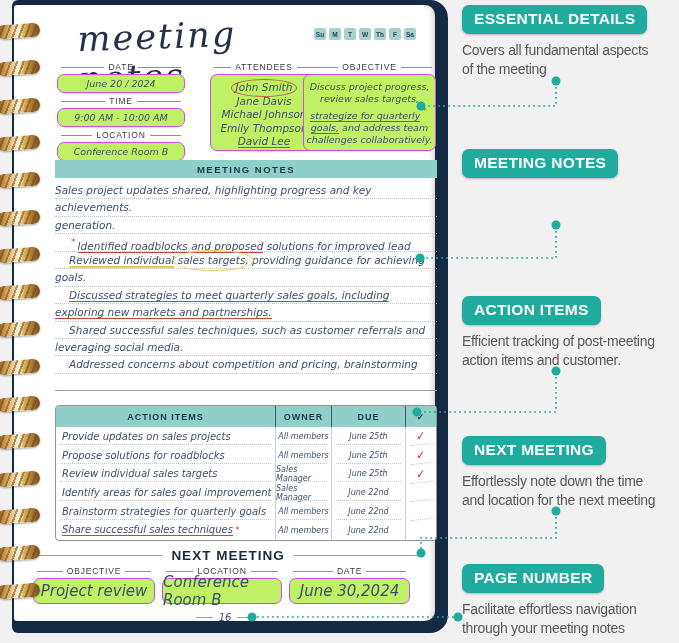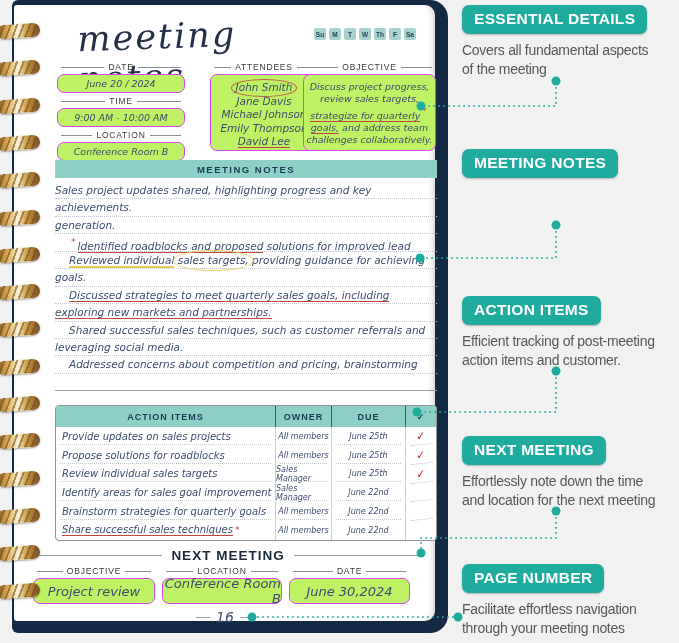--- a/index.html
+++ b/index.html
@@ -84,26 +84,26 @@
               color:var(--ink);white-space:nowrap;}
   .tcell.mid{justify-content:center;font-size:8px;}
   .tcell.chk{justify-content:center;color:#bf3b33;font-size:12px;transform:rotate(-6deg);}
 
   
   .nm-head{position:absolute;left:21px;top:543px;width:386px;display:flex;align-items:center;gap:9px;}
   .nm-head .hr{flex:1;height:1px;background:#9aa0a8;}
   .nm-title{font-size:13.5px;font-weight:bold;letter-spacing:1px;color:#1b2a3a;}
   .nm-box{position:absolute;top:561px;}
   .nm1{left:19px;width:122px;} .nm2{left:148px;width:120px;} .nm3{left:275px;width:121px;}
-  .nm-box .fbox{height:26px;display:flex;align-items:center;justify-content:center;font-size:13px;margin-top:2px;text-align:right;}
+  .nm-box .fbox{height:26px;display:flex;align-items:center;justify-content:center;font-size:15px;margin-top:2px;}
 
   .pagenum{position:absolute;left:182px;top:605px;width:58px;height:14px;display:flex;
            align-items:center;gap:6px;}
   .pagenum .dash{flex:1;height:1px;background:#9aa0a8;}
-  .pagenum .num{font-size:14px;}
+  .pagenum .num{font-size:10px;}
 
   
   .callouts{position:absolute;left:462px;top:0;width:217px;height:643px;}
   .callout{position:absolute;left:0;width:217px;}
   .callout.c0{top:5px;} .callout.c1{top:149px;} .callout.c2{top:296px;}
   .callout.c3{top:436px;} .callout.c4{top:564px;}
   .badge{display:inline-block;background:var(--accent);color:#fff;font-weight:bold;font-size:15.5px;
          letter-spacing:.3px;padding:5px 12px 6px;border-radius:7px;box-shadow:0 1px 2px rgba(0,0,0,.25);}
   .desc{margin-top:7px;font-size:14px;color:#58585a;line-height:19px;letter-spacing:-.3px;}
   .desc-line{white-space:nowrap;}

